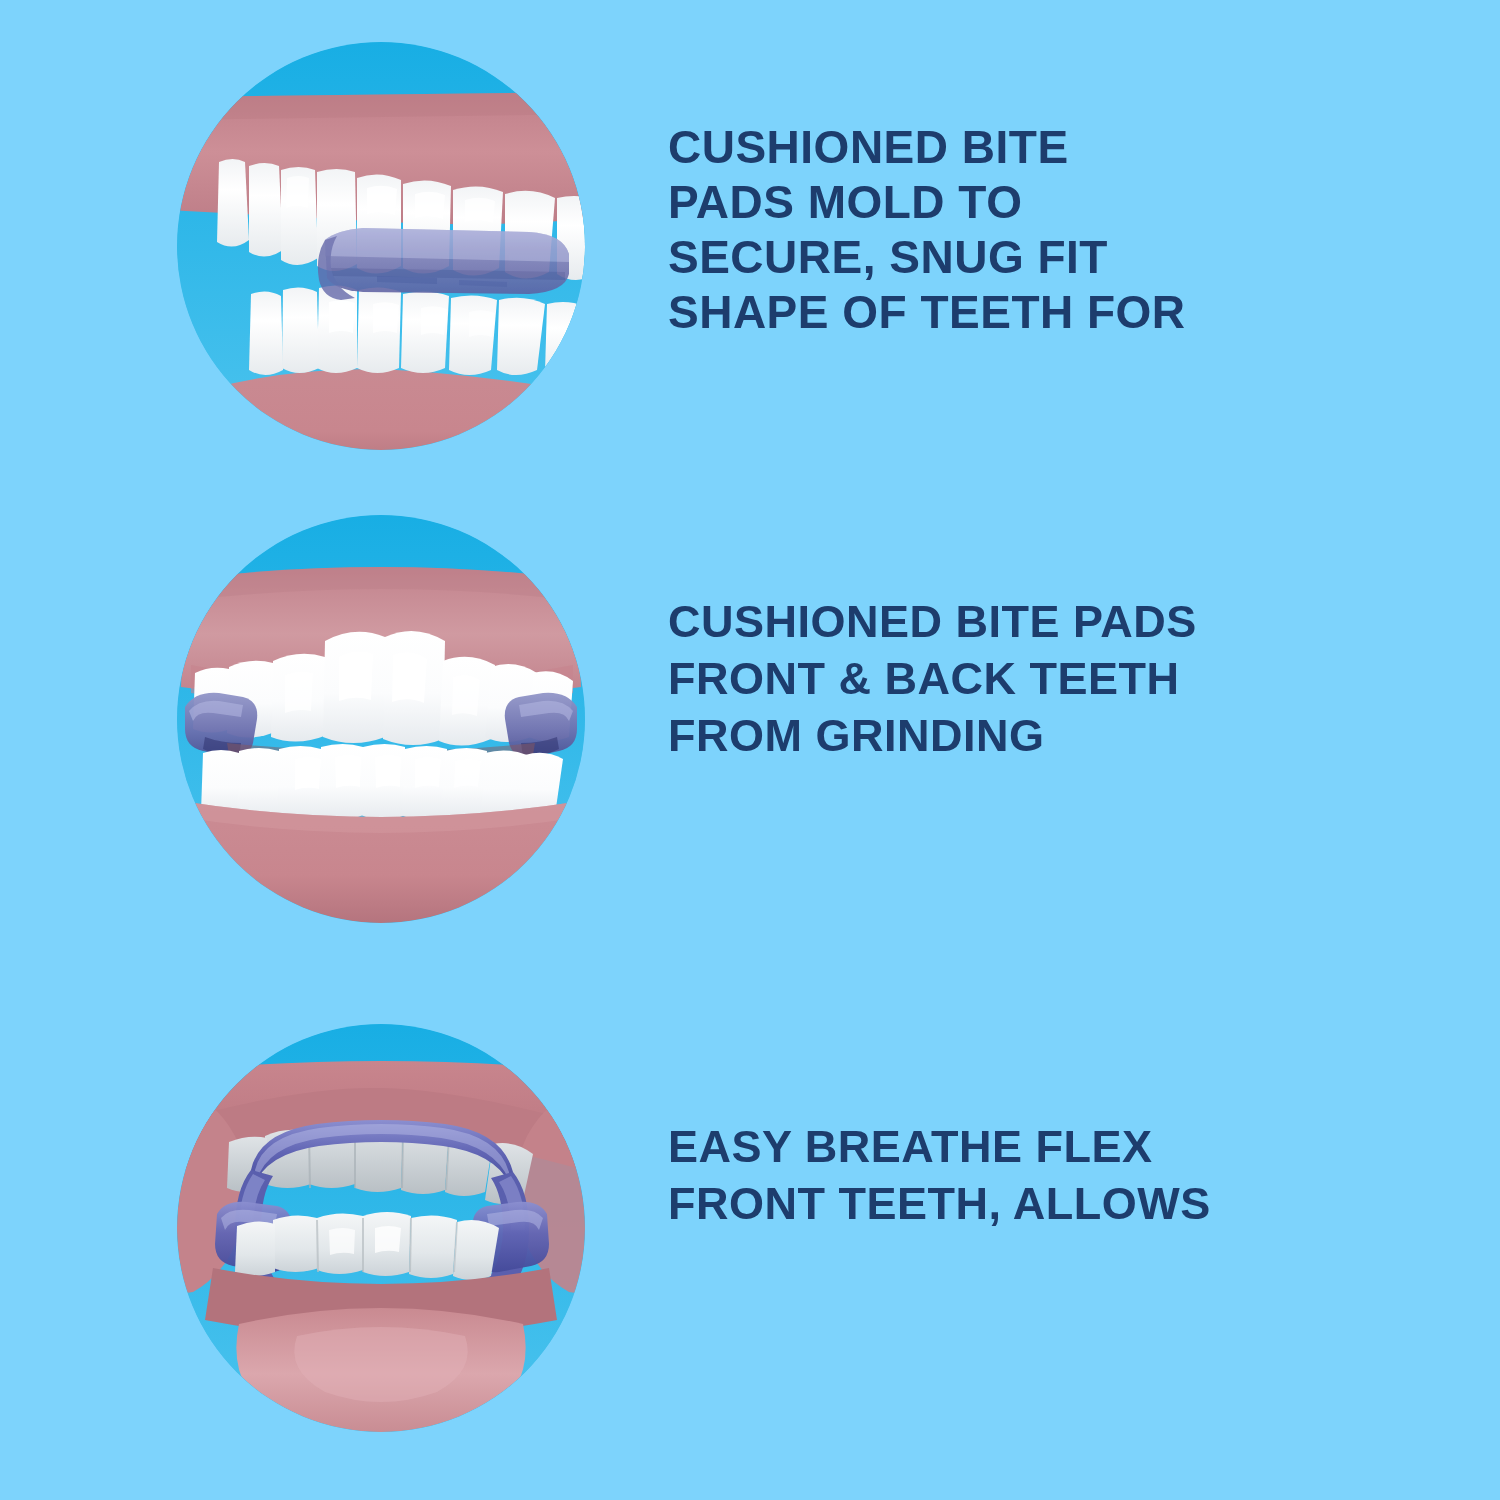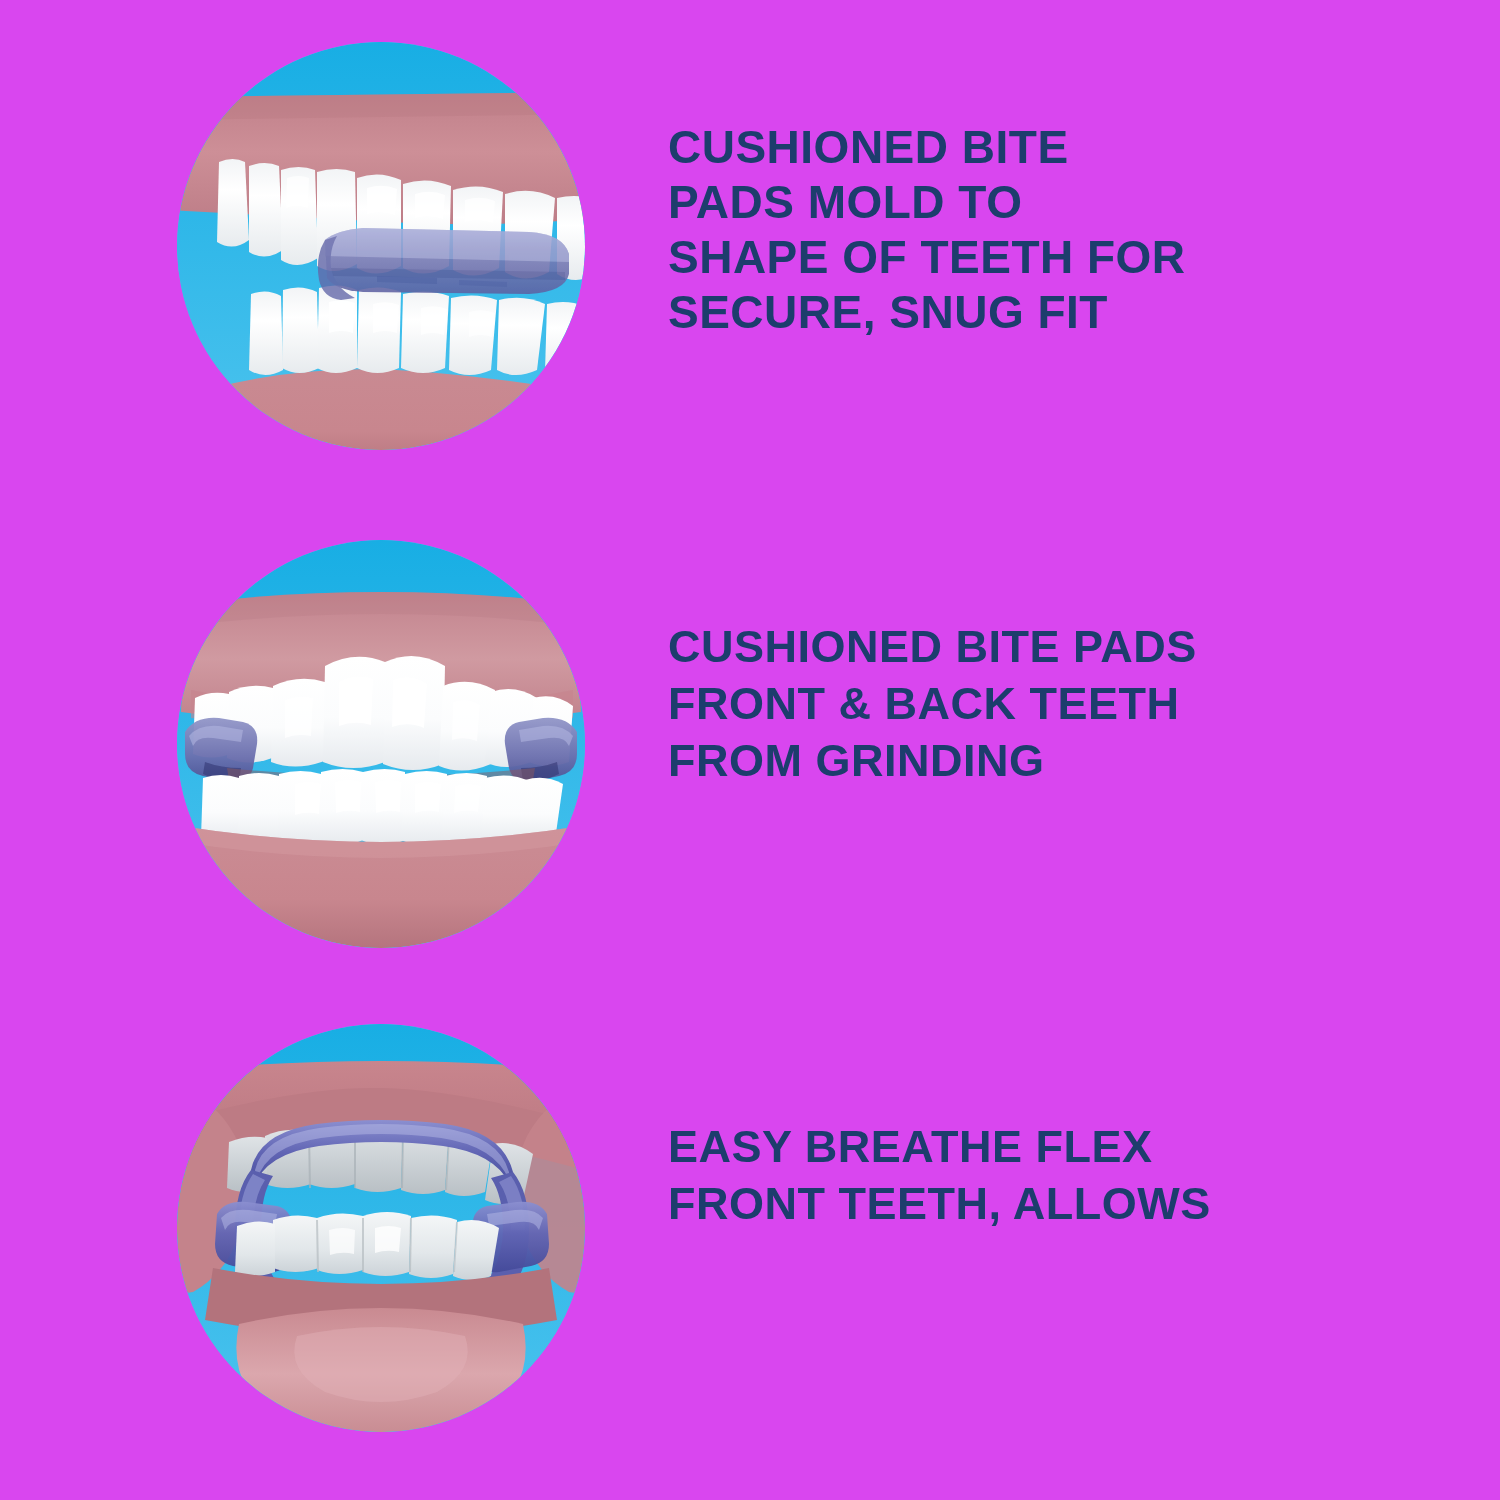--- a/index.html
+++ b/index.html
@@ -10,32 +10,32 @@
     width: 1500px;
     height: 1500px;
     background: #ffffff;
     font-family: "Liberation Sans", sans-serif;
     overflow: hidden;
   }
   .page {
     position: relative;
     width: 1500px;
     height: 1500px;
-    background: #d946ef;
+    background: #7dd3fc;
   }
 
   
   .feature-row {
     position: absolute;
     left: 0;
     width: 1500px;
     height: 490px;
   }
   #row-1 { top: 0px; }
-  #row-2 { top: 498px; }
+  #row-2 { top: 473px; }
   #row-3 { top: 982px; }
 
   
   .illus-wrap {
     position: absolute;
     left: 177px;
     top: 42px;
     width: 408px;
     height: 408px;
   }
@@ -174,22 +174,22 @@
               <path d="M282 238 L330 240 L330 245 L282 243 Z" fill="#50549a" opacity="0.4"></path>
             </g>
           </g>
         </svg>
       </div>
     </div>
 
     <div class="feature-text" id="text-1">
       <span class="tline">CUSHIONED BITE</span>
       <span class="tline">PADS MOLD TO</span>
+      <span class="tline">SECURE, SNUG FIT</span>
       <span class="tline">SHAPE OF TEETH FOR</span>
-      <span class="tline">SECURE, SNUG FIT</span>
     </div>
   </div>
 
   <div class="feature-row" id="row-2">
 
     <div class="illus-wrap">
       <div class="illus-circle">
         <svg viewBox="0 0 408 408" xmlns="http://www.w3.org/2000/svg">
           <defs>
             <linearGradient id="g2blue" x1="0" y1="0" x2="0" y2="1">

